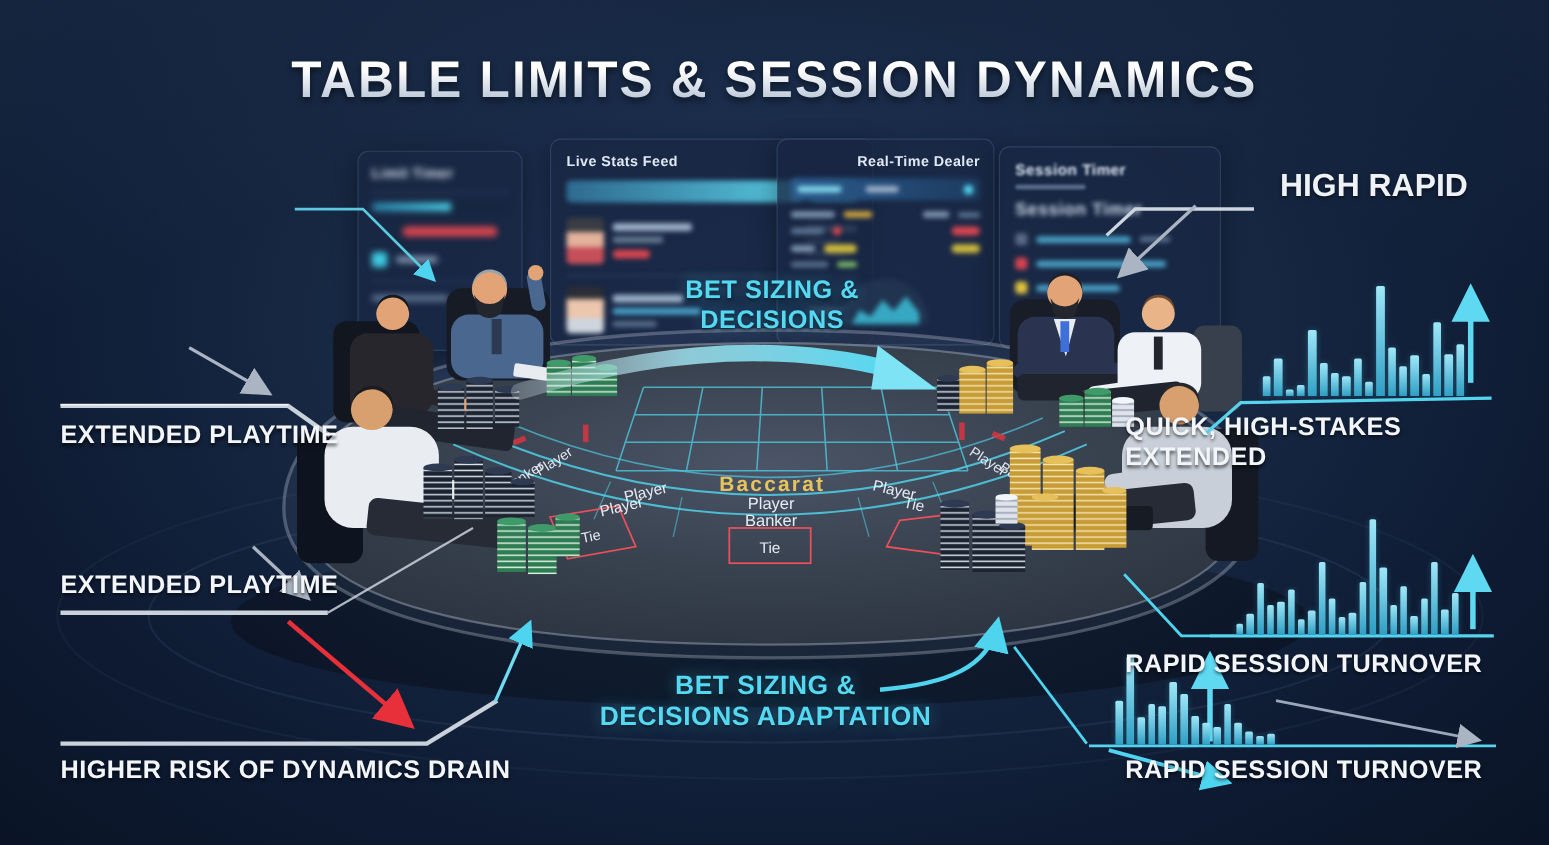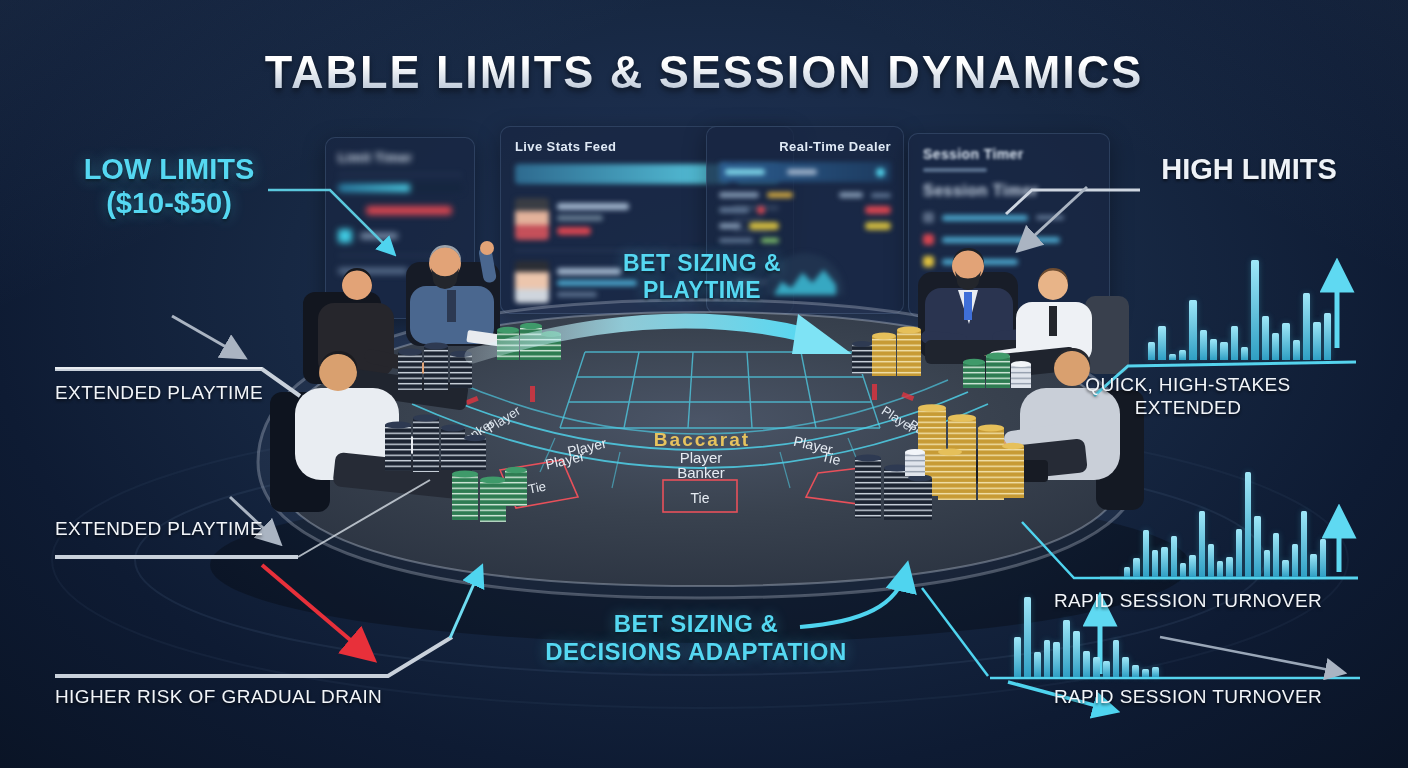--- a/index.html
+++ b/index.html
@@ -16,23 +16,23 @@
     background:linear-gradient(180deg,#ffffff 35%,#b4c2d4 90%);-webkit-background-clip:text;background-clip:text;color:transparent;
     filter:drop-shadow(0 3px 3px rgba(0,0,0,.5));white-space:nowrap;}
   
   .call{font-weight:800;line-height:1.18;text-align:center;}
   .cyan{color:#55d8f2;text-shadow:0 0 14px rgba(80,216,242,.40),0 2px 3px rgba(0,0,0,.55);}
   .silver{color:#eef2f7;text-shadow:0 2px 3px rgba(0,0,0,.55);}
   .lbl-low{left:40px;top:152px;width:258px;font-size:29px;}
   .lbl-high{left:1116px;top:152px;width:266px;font-size:29px;}
   .lbl-bet-top{left:574px;top:250px;width:256px;font-size:23px;letter-spacing:.5px;}
   .lbl-bet-bottom{left:528px;top:610px;width:336px;font-size:24px;letter-spacing:.5px;}
-  .note{font-size:19px;font-weight:400;color:#f2f5f9;letter-spacing:.4px;text-shadow:0 2px 3px rgba(0,0,0,.6);}
+  .note{font-size:23px;font-weight:700;color:#f2f5f9;letter-spacing:.4px;text-shadow:0 2px 3px rgba(0,0,0,.6);}
   .nleft{left:55px;}
-  .nright{right:55px;width:330px;text-align:center;line-height:1.22;}
+  .nright{right:55px;width:330px;text-align:left;line-height:1.22;}
   
   .panel{background:rgba(24,39,66,.78);border:1px solid rgba(125,155,195,.22);border-radius:10px;
     box-shadow:0 6px 22px rgba(0,0,0,.35);}
   .ptitle{font-size:13px;font-weight:700;color:#dfe9f5;letter-spacing:.4px;}
   .blurwrap{filter:blur(2.4px);}
   .blurmore{filter:blur(3px);}
   .blurless{filter:blur(1.6px);}
   .bar{border-radius:3px;background:#7e93ad;}
   .pill{border-radius:4px;}
   .sq{border-radius:3px;flex:none;}
@@ -500,39 +500,35 @@
       <i style="height: 20%;"></i>
       <i style="height: 46%;"></i>
       <i style="height: 25%;"></i>
       <i style="height: 15%;"></i>
       <i style="height: 10%;"></i>
       <i style="height: 13%;"></i>
     </div>
 
   <div class="abs title">TABLE LIMITS &amp; SESSION DYNAMICS</div>
 
-  <div class="abs call cyan lbl-low">
-    <div>LOW LIMITS</div>
-      <div>($10-$50)</div>
-  </div>
   <div class="abs call silver lbl-high">
-    <div>HIGH LIMITS</div>
+    <div>HIGH RAPID</div>
   </div>
   <div class="abs call cyan lbl-bet-top">
     <div>BET SIZING &amp;</div>
-      <div>PLAYTIME</div>
+      <div>DECISIONS</div>
   </div>
   <div class="abs call cyan lbl-bet-bottom">
     <div>BET SIZING &amp;</div>
       <div>DECISIONS ADAPTATION</div>
   </div>
 
   <div class="abs note nleft" style="top:382px;">EXTENDED PLAYTIME</div>
   <div class="abs note nleft" style="top:518px;">EXTENDED PLAYTIME</div>
-  <div class="abs note nleft" style="top:686px;">HIGHER RISK OF GRADUAL DRAIN</div>
+  <div class="abs note nleft" style="top:686px;">HIGHER RISK OF DYNAMICS DRAIN</div>
 
   <div class="abs note nright" style="top:373px;">
     <div>QUICK, HIGH-STAKES</div>
       <div>EXTENDED</div>
   </div>
   <div class="abs note nright" style="top:589px;">RAPID SESSION TURNOVER</div>
   <div class="abs note nright" style="top:685px;">RAPID SESSION TURNOVER</div>
 
 </div>
 

